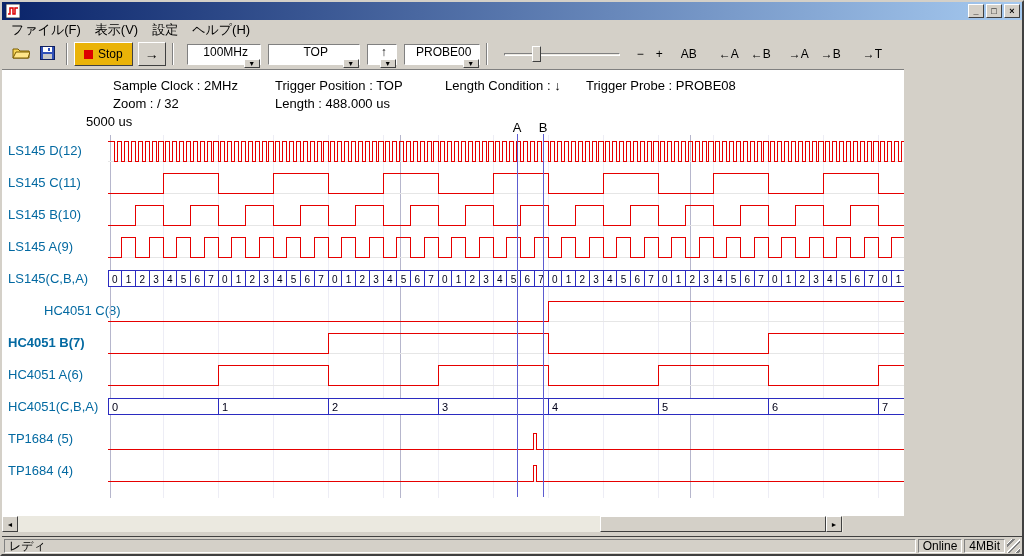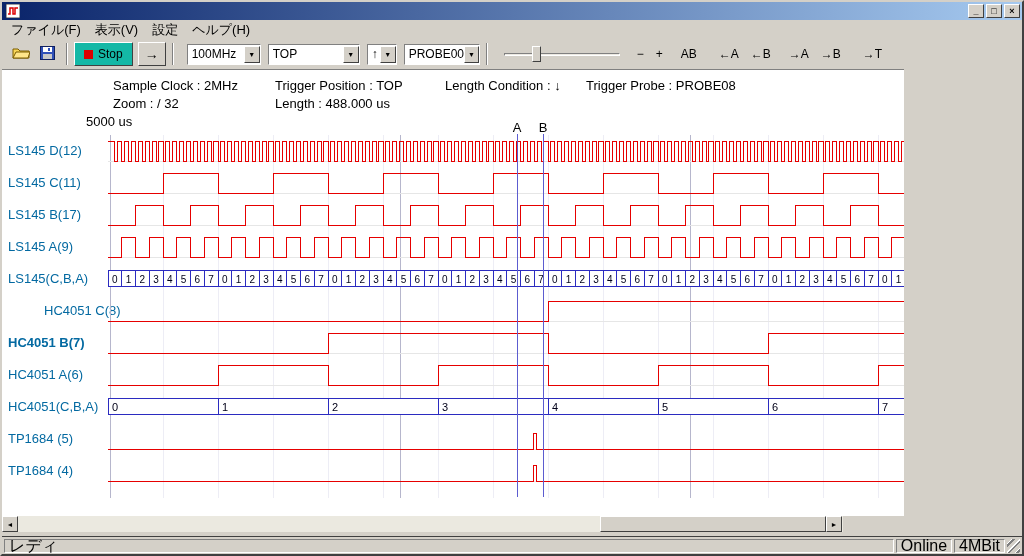--- a/index.html
+++ b/index.html
@@ -24,28 +24,28 @@
              display:flex; align-items:center; padding-left:2px; font-size:13px; }
   .menu-item { padding:1px 7px; }
 
   
   .toolbar { position:absolute; top:37px; left:0; right:0; height:30px;
              display:flex; align-items:center; padding-left:6px; font-size:12px; }
   .iconbtn { width:26px; height:24px; background:#d4d0c8; border:none;
              display:flex; align-items:center; justify-content:center; }
   .tsep { width:2px; height:22px; border-left:1px solid #808080; border-right:1px solid #fff; margin:0 6px; }
   .stopbtn { height:24px; padding:0 9px; display:flex; align-items:center; gap:5px;
-             background:#14b8a6; border:1px solid; border-color:#fff #404040 #404040 #fff;
+             background:#eab308; border:1px solid; border-color:#fff #404040 #404040 #fff;
              font-size:12px; font-family:inherit; }
   .stopsq { width:9px; height:9px; background:#dd0000; display:inline-block; }
   .runbtn { width:28px; height:24px; margin-left:5px; font-size:14px; font-weight:bold;
             background:#d4d0c8; border:1px solid; border-color:#fff #404040 #404040 #fff; }
   .combo { height:21px; margin-left:7px; background:#fff; border:1px solid;
            border-color:#808080 #fff #fff #808080; display:flex; align-items:center;
-           padding-left:4px; font-size:12px; }
+           padding-left:4px; font-size:12px;flex-direction:column; }
   .w74{width:74px}.w72{width:92px}.w30{width:30px}.w76{width:76px}
   .combo-arrow { margin-left:auto; width:16px; height:17px; background:#d4d0c8;
                  border:1px solid; border-color:#fff #404040 #404040 #fff; font-size:7px;
                  display:flex; align-items:center; justify-content:center; color:#000; }
   .slider { position:relative; width:120px; height:22px; margin:0 8px; }
   .slider-track { position:absolute; left:2px; right:2px; top:10px; height:3px;
                   background:#ece9e2; border:1px solid; border-color:#808080 #fff #fff #808080; }
   .slider-thumb { position:absolute; left:30px; top:3px; width:9px; height:16px;
                   background:#d4d0c8; border:1px solid; border-color:#fff #404040 #404040 #fff; }
   .flat { padding:2px 5px; background:none; border:none; font-size:12px; font-family:inherit; margin-left:2px; }
@@ -63,21 +63,21 @@
   .sbtn { position:absolute; top:0; width:16px; height:16px; background:#d4d0c8;
           border:1px solid; border-color:#fff #404040 #404040 #fff; font-size:7px;
           line-height:13px; text-align:center; padding:0; color:#000; }
   .sbtn.left { left:0; } .sbtn.right { left:824px; }
   .sthumb { position:absolute; left:598px; top:0; width:226px; height:16px;
             background:#d4d0c8; border:1px solid; border-color:#fff #404040 #404040 #fff; }
 
   
   .statusbar { position:absolute; left:0; right:0; bottom:0; height:18px; background:#d4d0c8;
                border-top:1px solid #404040; display:flex; align-items:center; gap:2px;
-               padding:1px 2px; font-size:16px; }
+               padding:1px 2px; font-size:12px; }
   .spanel { border:1px solid; border-color:#808080 #fff #fff #808080; height:14px;
             line-height:12px; padding:0 4px; white-space:nowrap; }
   .sleft { flex:1; }
   .grip { width:13px; height:14px;
           background:repeating-linear-gradient(135deg,#d4d0c8 0 3px,#fff 3px 4px,#808080 4px 6px); }
 </style>
 </head>
 <body>
 
 <div class="window">
@@ -164,21 +164,21 @@
     <div class="inf" style="left:111px;top:8px">Sample Clock : 2MHz</div>
     <div class="inf" style="left:273px;top:8px">Trigger Position : TOP</div>
     <div class="inf" style="left:443px;top:8px">Length Condition : ↓</div>
     <div class="inf" style="left:584px;top:8px">Trigger Probe : PROBE08</div>
     <div class="inf" style="left:111px;top:26px">Zoom : / 32</div>
     <div class="inf" style="left:273px;top:26px">Length : 488.000 us</div>
     <div class="inf" style="left:84px;top:44px">5000 us</div>
     <div id="channel-labels">
         <div class="chlabel" style="top: 73px;">LS145 D(12)</div>
         <div class="chlabel" style="top: 105px;">LS145 C(11)</div>
-        <div class="chlabel" style="top: 137px;">LS145 B(17)</div>
+        <div class="chlabel" style="top: 137px;">LS145 B(10)</div>
         <div class="chlabel" style="top: 169px;">LS145 A(9)</div>
         <div class="chlabel" style="top: 201px;">LS145(C,B,A)</div>
         <div class="chlabel" style="top: 233px; margin-left: 36px;">HC4051 C(8)</div>
         <div class="chlabel" style="top: 265px; font-weight: bold;">HC4051 B(7)</div>
         <div class="chlabel" style="top: 297px;">HC4051 A(6)</div>
         <div class="chlabel" style="top: 329px;">HC4051(C,B,A)</div>
         <div class="chlabel" style="top: 361px;">TP1684 (5)</div>
         <div class="chlabel" style="top: 393px;">TP1684 (4)</div>
       </div>
     <svg id="wave-svg" width="1020" height="447" shape-rendering="crispEdges" font-family="Liberation Sans, sans-serif">

